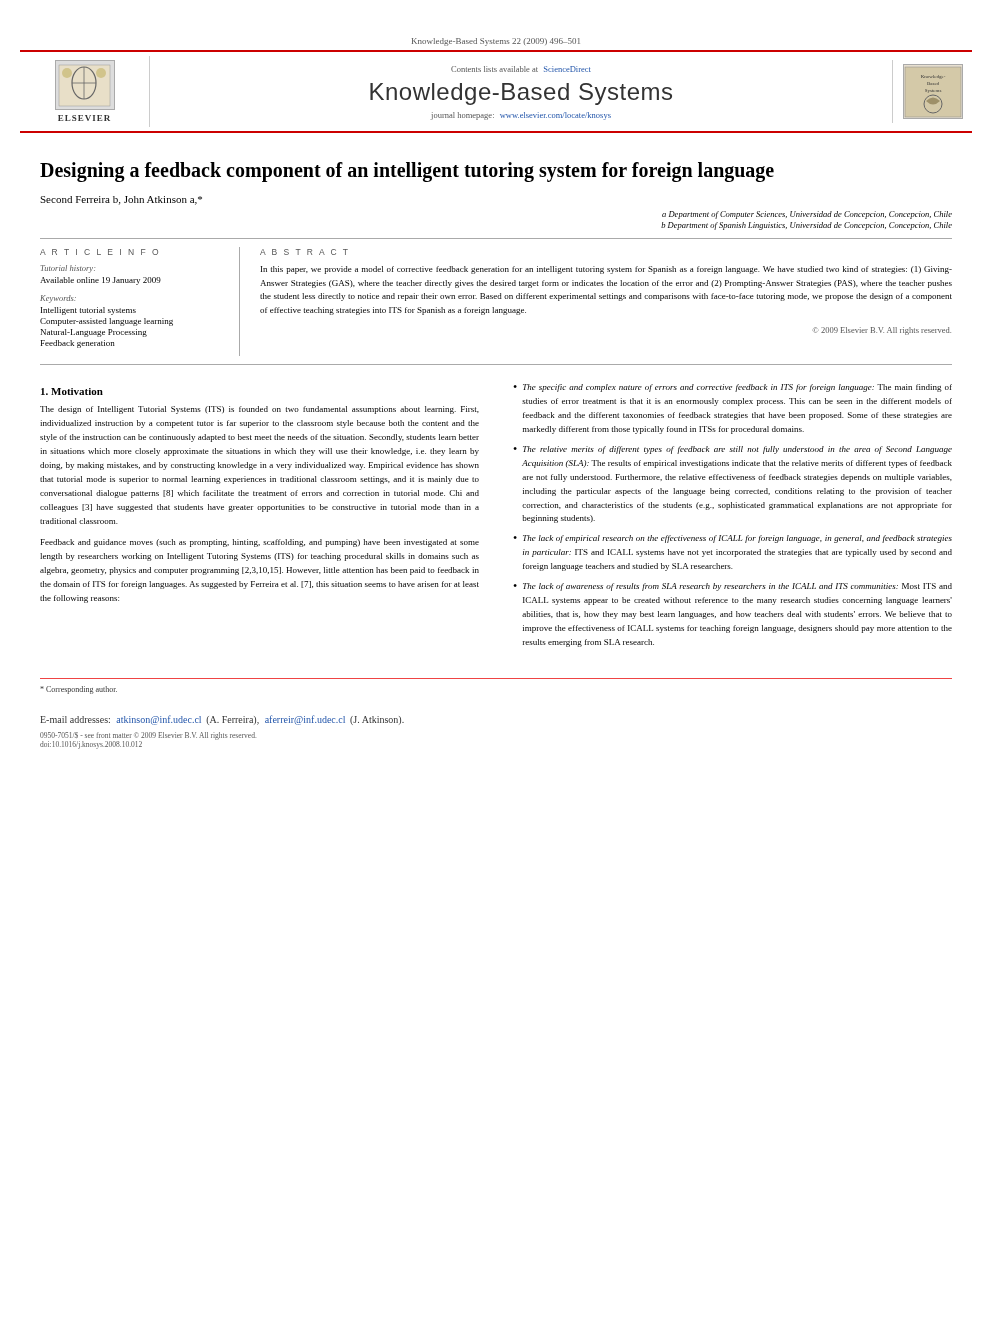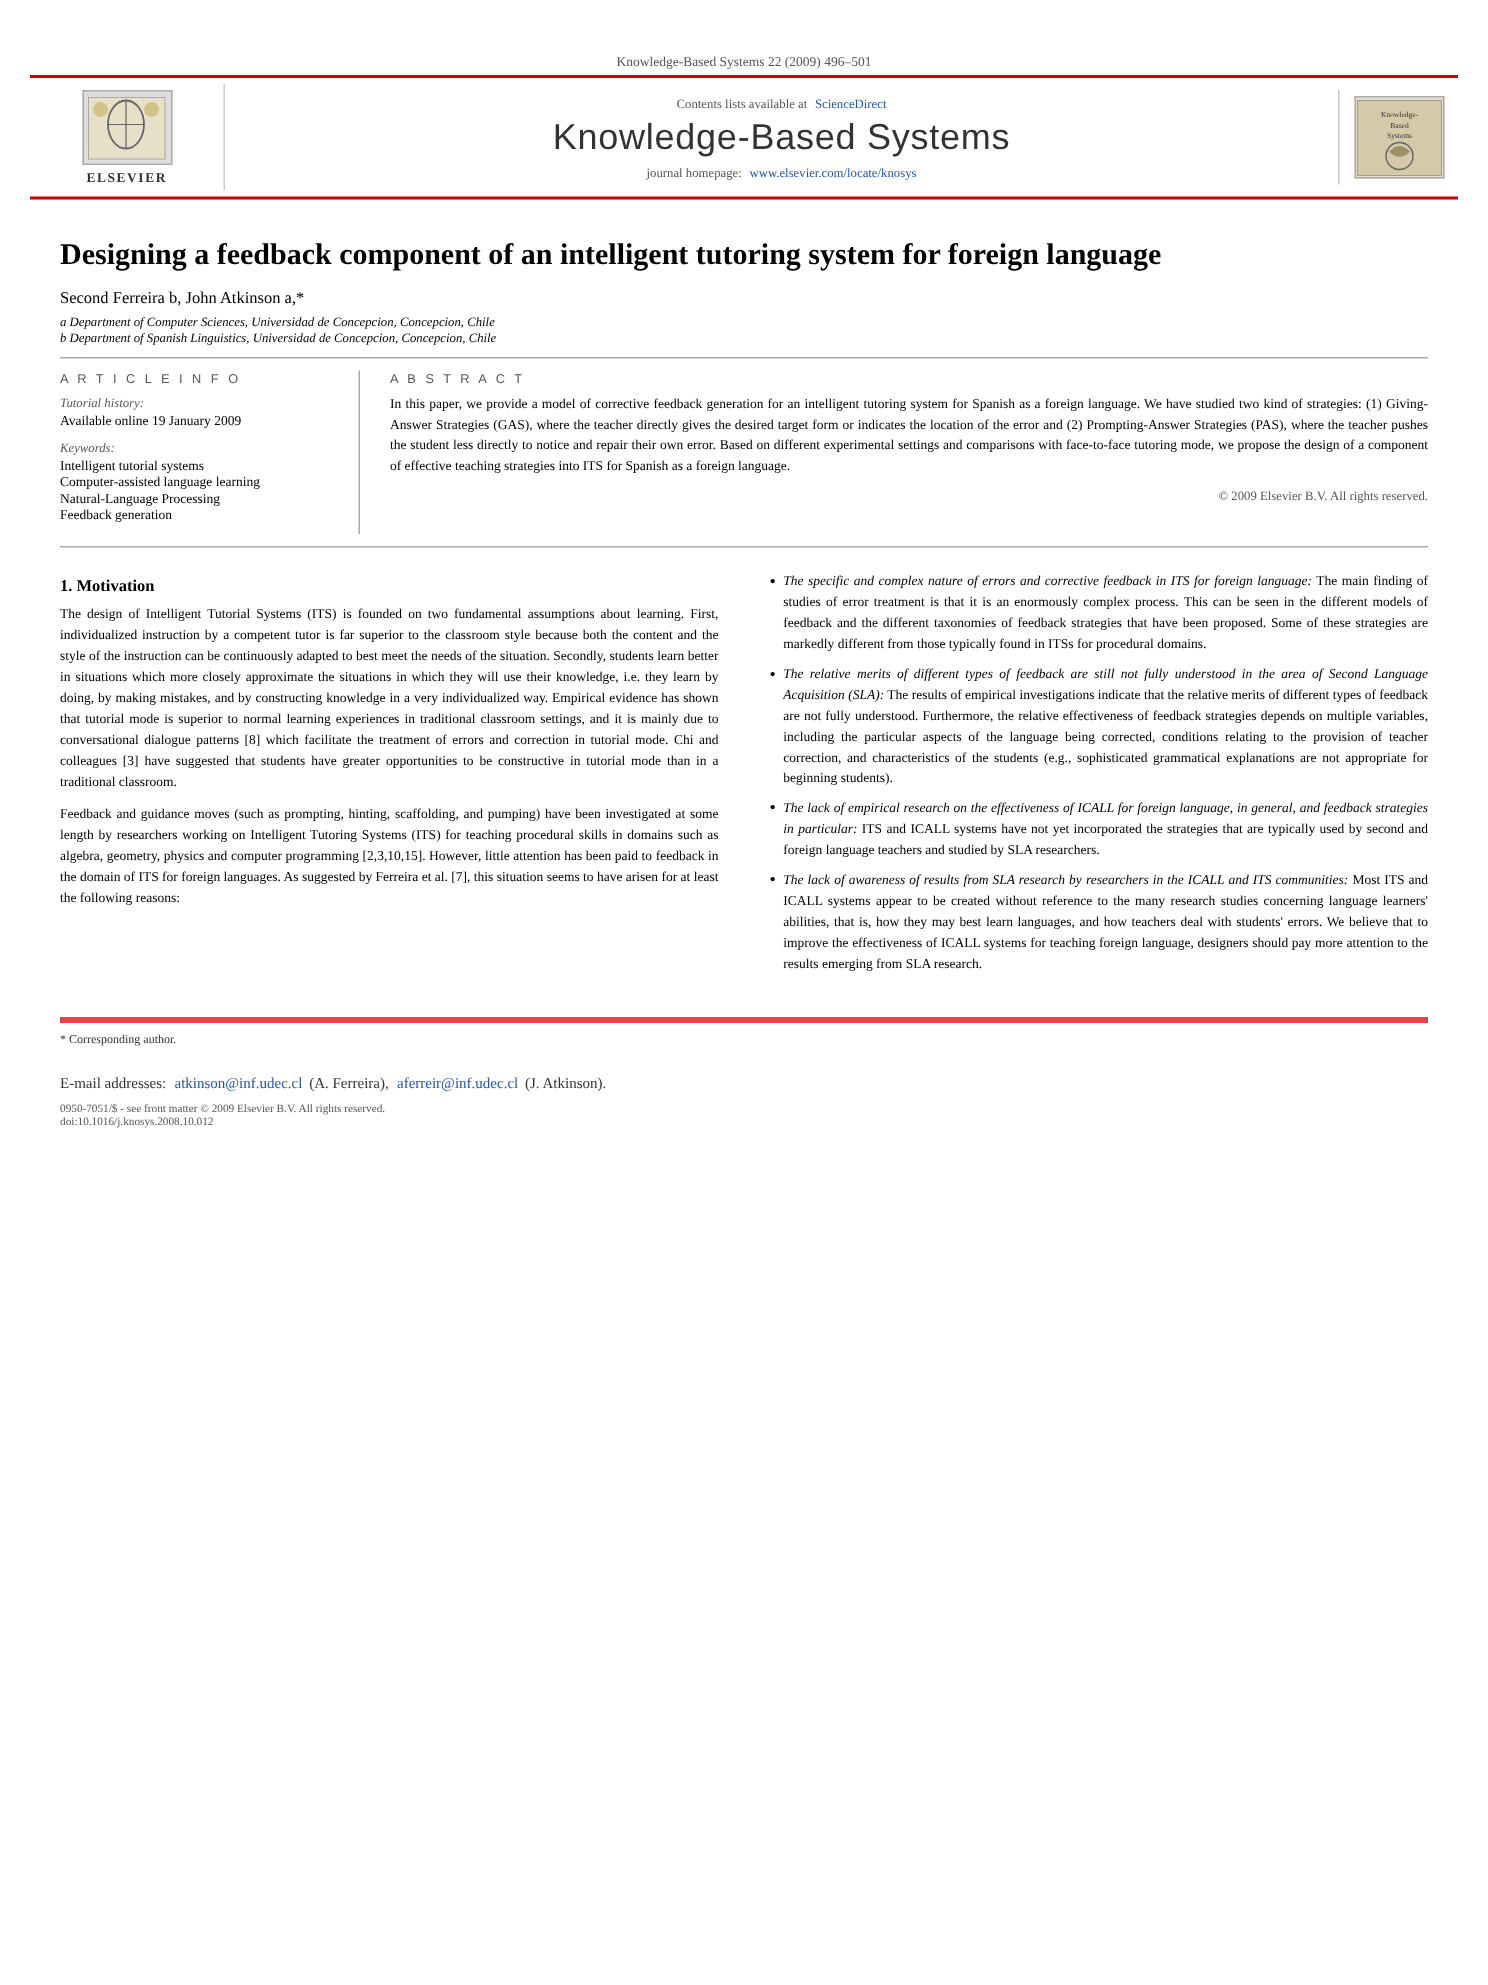--- a/index.html
+++ b/index.html
@@ -128,21 +128,21 @@
     }
 
     
     .affiliations {
       font-size: 8.5px;
       color: #000;
       font-style: italic;
       margin-top: 4px;
       margin-bottom: 6px;
     }
-    .affiliations p { margin-bottom: 1px; }
+    .affiliations p { margin-bottom: 1px; text-align: right; }
 
     
     .divider-line {
       border: none;
       border-top: 1px solid #aaa;
       margin: 8px 0;
     }
 
     
     .two-col {
@@ -262,21 +262,21 @@
       color: #000;
     }
     .bullet-text em {
       font-style: italic;
     }
 
     
     .page-footer {
       margin-top: 20px;
       padding-top: 6px;
-      border-top: 4px solid #ef4444;
+      border-top: 1px solid #ef4444;
       font-size: 8px;
       color: #333;
     }
     .footer-note {
       margin-bottom: 3px;
     }
     .footer-refs {
       margin-top: 6px;
       font-size: 7.5px;
       color: #555;

